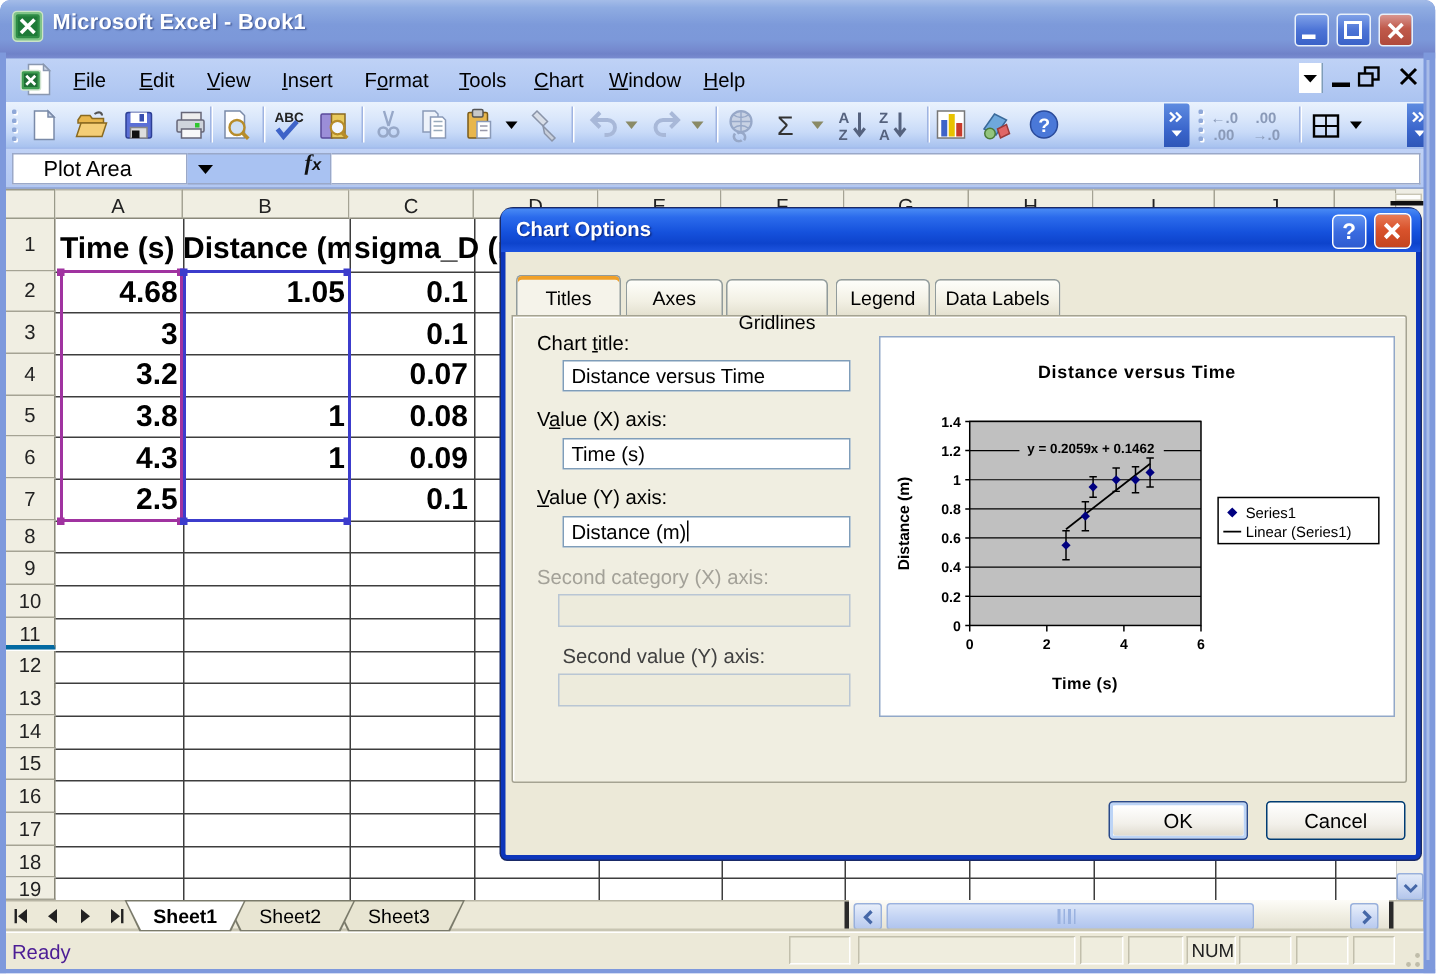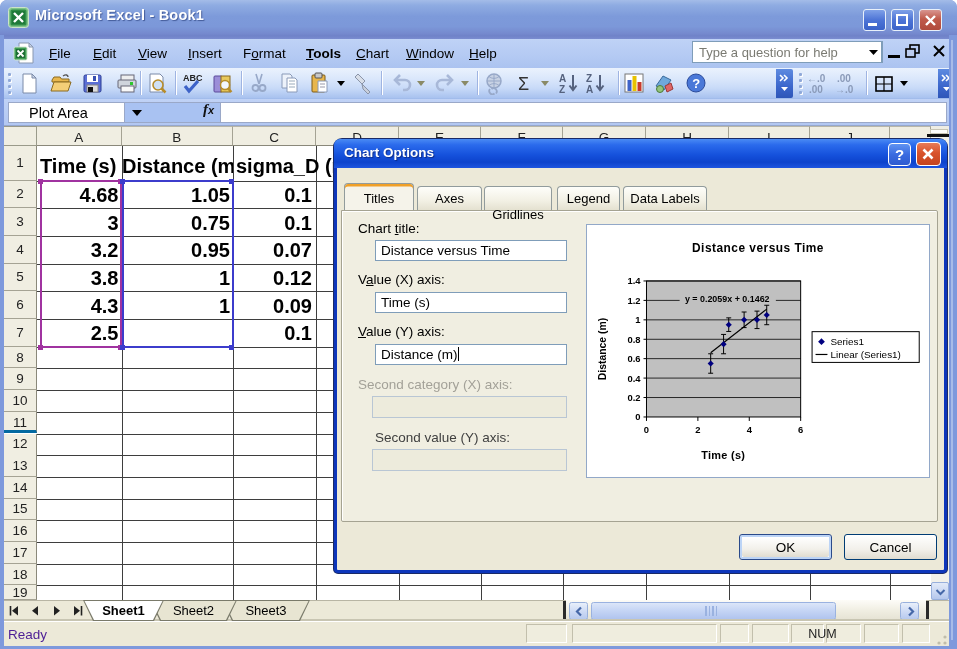--- a/index.html
+++ b/index.html
@@ -32,25 +32,24 @@
       <path d="M16 1 l4 4 h-4 z" fill="#ccd6e8" stroke="#8a98b0"></path>
       <rect x="1" y="5" width="13" height="13" rx="1.5" fill="#3f9e52" stroke="#d0e4d0"></rect>
       <rect x="3" y="7" width="9" height="9" fill="#1e6e35"></rect>
       <path d="M4.5 8.5 L10.5 14.5 M10.5 8.5 L4.5 14.5" stroke="#fff" stroke-width="1.8"></path>
     </svg>
 <div style="position:absolute;left:49px;top:46px;font-size:13.5px;color:#000;"><span style="text-decoration:underline">F</span>ile</div>
 <div style="position:absolute;left:93px;top:46px;font-size:13.5px;color:#000;"><span style="text-decoration:underline">E</span>dit</div>
 <div style="position:absolute;left:138px;top:46px;font-size:13.5px;color:#000;"><span style="text-decoration:underline">V</span>iew</div>
 <div style="position:absolute;left:188px;top:46px;font-size:13.5px;color:#000;"><span style="text-decoration:underline">I</span>nsert</div>
 <div style="position:absolute;left:243px;top:46px;font-size:13.5px;color:#000;">F<span style="text-decoration:underline">o</span>rmat</div>
-<div style="position:absolute;left:306px;top:46px;font-size:13.5px;color:#000;font-weight:bold;"><span style="text-decoration:underline">T</span>ools</div>
+<div style="position:absolute;left:306px;top:46px;font-size:13.5px;color:#000;"><span style="text-decoration:underline">T</span>ools</div>
 <div style="position:absolute;left:356px;top:46px;font-size:13.5px;color:#000;"><span style="text-decoration:underline">C</span>hart</div>
 <div style="position:absolute;left:406px;top:46px;font-size:13.5px;color:#000;"><span style="text-decoration:underline">W</span>indow</div>
 <div style="position:absolute;left:469px;top:46px;font-size:13.5px;color:#000;"><span style="text-decoration:underline">H</span>elp</div>
-<div style="position:absolute;left:692px;top:41px;width:191px;height:22px;background:#fff;border:1px solid #7F9DB9;font-size:13px;color:#7a7a72;padding:3px 0 0 6px;">Type a question for help</div>
 <div style="position:absolute;left:866px;top:42px;width:16px;height:20px;background:#fff;border-right:1px solid #7F9DB9;"></div>
 <svg class="abs" style="left:868px;top:49px" width="11" height="7" viewBox="0 0 11 7">
       <path d="M1 1 L5.5 6 L10 1 Z" fill="#000"></path>
     </svg>
 <div style="position:absolute;left:888px;top:55px;width:12px;height:3px;background:#000;"></div>
 <svg class="abs" style="left:905px;top:44px" width="16" height="14" viewBox="0 0 16 14">
       <rect x="5" y="1" width="9" height="8" fill="none" stroke="#000" stroke-width="1.6"></rect>
       <rect x="1" y="5" width="9" height="8" fill="#BCCDF0" stroke="#000" stroke-width="1.6"></rect>
     </svg>
 <svg class="abs" style="left:932px;top:45px" width="14" height="13" viewBox="0 0 14 13">
@@ -279,28 +278,26 @@
 <div style="position:absolute;left:37px;top:563.7px;width:894px;height:1px;background:#3E3E3E;"></div>
 <div style="position:absolute;left:37px;top:585.4px;width:894px;height:1px;background:#3E3E3E;"></div>
 <div style="position:absolute;left:37px;top:600px;width:894px;height:1px;background:#3E3E3E;"></div>
 <div style="position:absolute;left:40px;top:155px;width:200px;font-size:20px;font-weight:bold;color:#000;">Time (s)</div>
 <div style="position:absolute;left:122px;top:155px;width:110.5px;overflow:hidden;white-space:nowrap;font-size:20px;font-weight:bold;color:#000;">Distance (m)</div>
 <div style="position:absolute;left:236px;top:155px;width:150px;overflow:hidden;white-space:nowrap;font-size:20px;font-weight:bold;color:#000;">sigma_D (m)</div>
 <div style="position:absolute;left:37px;top:183.85px;width:81.5px;text-align:right;font-size:20px;font-weight:bold;color:#000;">4.68</div>
 <div style="position:absolute;left:121.5px;top:183.85px;width:108.5px;text-align:right;font-size:20px;font-weight:bold;color:#000;">1.05</div>
 <div style="position:absolute;left:233px;top:183.85px;width:79px;text-align:right;font-size:20px;font-weight:bold;color:#000;">0.1</div>
 <div style="position:absolute;left:37px;top:211.55px;width:81.5px;text-align:right;font-size:20px;font-weight:bold;color:#000;">3</div>
-<div style="position:absolute;left:121.5px;top:211.55px;width:108.5px;text-align:right;font-size:20px;font-weight:bold;color:#000;">0.75</div>
 <div style="position:absolute;left:233px;top:211.55px;width:79px;text-align:right;font-size:20px;font-weight:bold;color:#000;">0.1</div>
 <div style="position:absolute;left:37px;top:239.25px;width:81.5px;text-align:right;font-size:20px;font-weight:bold;color:#000;">3.2</div>
-<div style="position:absolute;left:121.5px;top:239.25px;width:108.5px;text-align:right;font-size:20px;font-weight:bold;color:#000;">0.95</div>
 <div style="position:absolute;left:233px;top:239.25px;width:79px;text-align:right;font-size:20px;font-weight:bold;color:#000;">0.07</div>
 <div style="position:absolute;left:37px;top:266.95000000000005px;width:81.5px;text-align:right;font-size:20px;font-weight:bold;color:#000;">3.8</div>
 <div style="position:absolute;left:121.5px;top:266.95000000000005px;width:108.5px;text-align:right;font-size:20px;font-weight:bold;color:#000;">1</div>
-<div style="position:absolute;left:233px;top:266.95000000000005px;width:79px;text-align:right;font-size:20px;font-weight:bold;color:#000;">0.12</div>
+<div style="position:absolute;left:233px;top:266.95000000000005px;width:79px;text-align:right;font-size:20px;font-weight:bold;color:#000;">0.08</div>
 <div style="position:absolute;left:37px;top:294.65px;width:81.5px;text-align:right;font-size:20px;font-weight:bold;color:#000;">4.3</div>
 <div style="position:absolute;left:121.5px;top:294.65px;width:108.5px;text-align:right;font-size:20px;font-weight:bold;color:#000;">1</div>
 <div style="position:absolute;left:233px;top:294.65px;width:79px;text-align:right;font-size:20px;font-weight:bold;color:#000;">0.09</div>
 <div style="position:absolute;left:37px;top:322.35px;width:81.5px;text-align:right;font-size:20px;font-weight:bold;color:#000;">2.5</div>
 <div style="position:absolute;left:233px;top:322.35px;width:79px;text-align:right;font-size:20px;font-weight:bold;color:#000;">0.1</div>
 <div style="position:absolute;left:40px;top:179.5px;width:81.5px;height:168.2px;border:2px solid #A033A0;"></div>
 <div style="position:absolute;left:121.5px;top:179.5px;width:112.5px;height:168.2px;border:2px solid #3C3CCC;"></div>
 <div style="position:absolute;left:38px;top:178.5px;width:5px;height:5px;background:#A033A0;"></div>
 <div style="position:absolute;left:117.5px;top:178.5px;width:5px;height:5px;background:#A033A0;"></div>
 <div style="position:absolute;left:38px;top:344.7px;width:5px;height:5px;background:#A033A0;"></div>
@@ -363,21 +360,21 @@
 <div style="position:absolute;left:3px;top:621px;width:951px;height:25px;background:#ECE9D8;border-top:1px solid #fff;box-shadow:0 -2px 0 #C8C5B2;"></div>
 <div style="position:absolute;left:8px;top:627px;font-size:13.5px;color:#4c1d95;">Ready</div>
 <div style="position:absolute;left:526px;top:624px;width:41px;height:19px;background:#EFEDDE;border:1px solid #C2BFAC;border-right-color:#fff;border-bottom-color:#fff;"></div>
 <div style="position:absolute;left:572px;top:624px;width:145px;height:19px;background:#EFEDDE;border:1px solid #C2BFAC;border-right-color:#fff;border-bottom-color:#fff;"></div>
 <div style="position:absolute;left:720px;top:624px;width:29px;height:19px;background:#EFEDDE;border:1px solid #C2BFAC;border-right-color:#fff;border-bottom-color:#fff;"></div>
 <div style="position:absolute;left:752px;top:624px;width:37px;height:19px;background:#EFEDDE;border:1px solid #C2BFAC;border-right-color:#fff;border-bottom-color:#fff;"></div>
 <div style="position:absolute;left:791px;top:624px;width:33px;height:19px;background:#EFEDDE;border:1px solid #C2BFAC;border-right-color:#fff;border-bottom-color:#fff;"></div>
 <div style="position:absolute;left:826px;top:624px;width:35px;height:19px;background:#EFEDDE;border:1px solid #C2BFAC;border-right-color:#fff;border-bottom-color:#fff;"></div>
 <div style="position:absolute;left:864px;top:624px;width:35px;height:19px;background:#EFEDDE;border:1px solid #C2BFAC;border-right-color:#fff;border-bottom-color:#fff;"></div>
 <div style="position:absolute;left:902px;top:624px;width:28px;height:19px;background:#EFEDDE;border:1px solid #C2BFAC;border-right-color:#fff;border-bottom-color:#fff;"></div>
-<div style="position:absolute;left:793px;top:627px;width:31px;text-align:center;font-size:12.5px;color:#222;margin-left:14px;">NUM</div>
+<div style="position:absolute;left:793px;top:627px;width:31px;text-align:center;font-size:12.5px;color:#222;">NUM</div>
 <svg class="abs" style="left:936px;top:628px" width="18" height="18" viewBox="0 0 18 18">
       <g fill="#C0BDAA">
         <circle cx="15" cy="3" r="1.6"></circle>
         <circle cx="15" cy="9" r="1.6"></circle>
         <circle cx="15" cy="15" r="1.6"></circle>
         <circle cx="9" cy="9" r="1.6"></circle>
         <circle cx="9" cy="15" r="1.6"></circle>
         <circle cx="3" cy="15" r="1.6"></circle>
       </g>
     </svg>

